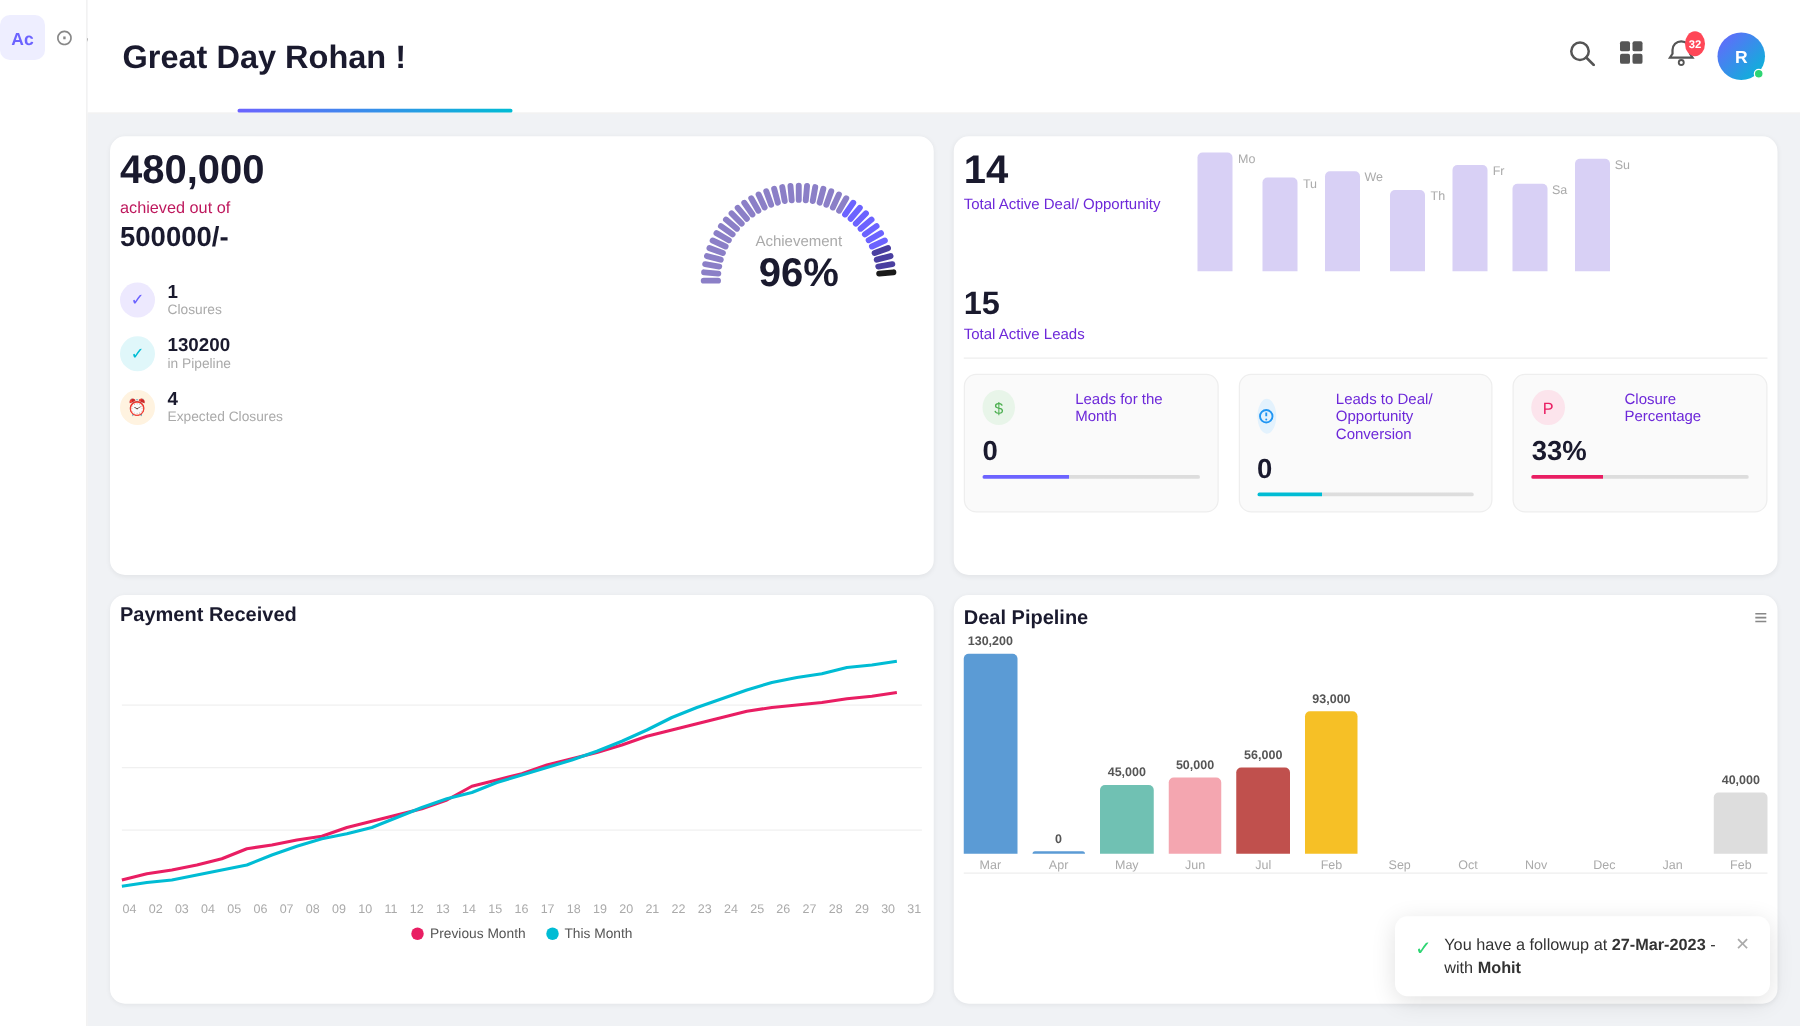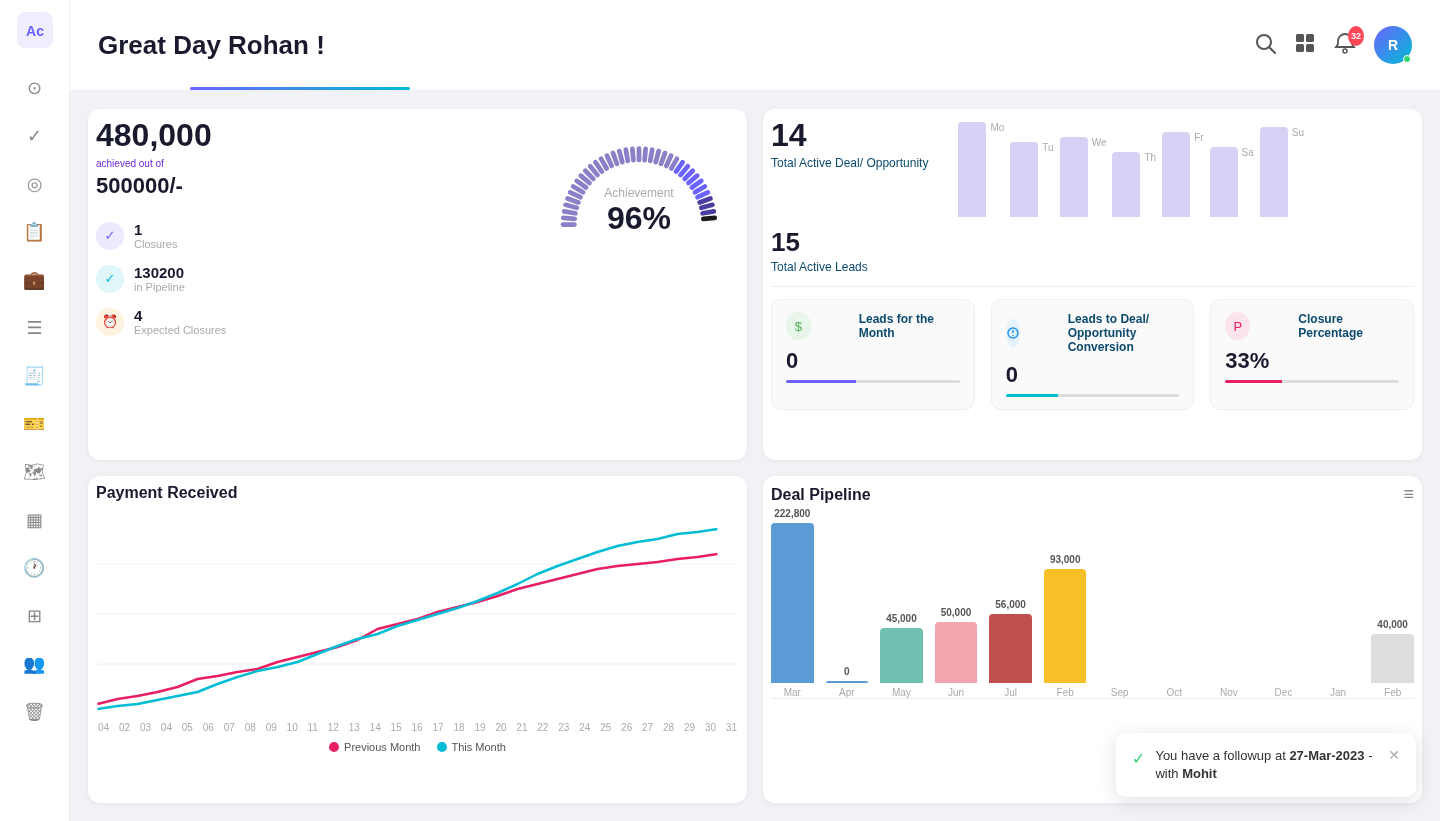--- a/index.html
+++ b/index.html
@@ -3,22 +3,21 @@
   <meta charset="utf-8">
   <style>
     * { box-sizing: border-box; margin: 0; padding: 0; }
     body { font-family: 'Segoe UI', Arial, sans-serif; background: #f0f2f5; display: flex; height: 821px; overflow: hidden; }
 
     
     .sidebar {
       width: 70px;
       background: #fff;
       display: flex;
-      flex-direction: column;
-      align-items: center;
+      flex-direction: row;
       padding: 10px 0;
       gap: 8px;
       border-right: 1px solid #eee;
       flex-shrink: 0;
     }
     .sidebar-logo {
       width: 40px;
       height: 40px;
       margin-bottom: 10px;
       display: flex;
@@ -153,22 +152,22 @@
       display: flex;
       flex-direction: column;
       gap: 4px;
     }
     .big-number {
       font-size: 32px;
       font-weight: 700;
       color: #1a1a2e;
     }
     .achieved-text {
-      color: #6d28d9;
-      font-size: 10px;
+      color: #be185d;
+      font-size: 13px;
     }
     .target-number {
       font-size: 22px;
       font-weight: 700;
       color: #1a1a2e;
     }
     .metric-items {
       display: flex;
       flex-direction: column;
       gap: 14px;
@@ -209,21 +208,21 @@
       height: 120px;
     }
     .gauge-center-text {
       text-align: center;
       position: absolute;
       bottom: 0;
     }
     .gauge-label { font-size: 12px; color: #aaa; }
     .gauge-percent { font-size: 32px; font-weight: 700; color: #1a1a2e; }
     .deal-number { font-size: 32px; font-weight: 700; color: #1a1a2e; }
-    .deal-label { font-size: 12px; color: #0c4a6e; margin-top: 2px; }
+    .deal-label { font-size: 12px; color: #6d28d9; margin-top: 2px; }
     .bar-chart-container {
       flex: 1;
       display: flex;
       align-items: flex-end;
       gap: 6px;
       height: 100px;
     }
     .bar-col {
       display: flex;
       flex-direction: row;
@@ -259,21 +258,21 @@
       height: 28px;
       border-radius: 50%;
       display: flex;
       align-items: center;
       justify-content: center;
       font-size: 13px;
     }
     .sub-icon.green { background: #e8f5e9; color: #4caf50; }
     .sub-icon.blue { background: #e3f2fd; color: #2196f3; }
     .sub-icon.pink { background: #fce4ec; color: #e91e63; }
-    .sub-card-title { font-size: 12px; color: #0c4a6e; font-weight: 700; margin-left: 40px; }
+    .sub-card-title { font-size: 12px; color: #6d28d9; font-weight: 400; margin-left: 40px; }
     .sub-card-value { font-size: 22px; font-weight: 700; color: #1a1a2e; }
     .sub-card-bar { height: 3px; border-radius: 2px; margin-top: 6px; }
     .bar-purple { background: linear-gradient(90deg, #6c63ff 40%, #ddd 40%); }
     .bar-cyan { background: linear-gradient(90deg, #00bcd4 30%, #ddd 30%); }
     .bar-red { background: linear-gradient(90deg, #e91e63 33%, #ddd 33%); }
 
     
     .payment-card { }
     .payment-title { font-size: 16px; font-weight: 700; color: #1a1a2e; margin-bottom: 12px; }
     .line-chart-container { position: relative; height: 200px; margin-bottom: 8px; }
@@ -639,21 +638,21 @@
       </div>
     </div>
 
     <div class="card pipeline-card">
       <div class="pipeline-header">
         <div class="pipeline-title">Deal Pipeline</div>
         <div class="pipeline-menu">≡</div>
       </div>
       <div class="pipeline-bars" id="pipeline-bars">
           <div class="pipeline-bar-col">
-    <div class="pipeline-bar-value">222,800</div>
+    <div class="pipeline-bar-value">130,200</div>
     <div class="pipeline-bar" style="height:160px; background:#5b9bd5;"></div>
     <div class="pipeline-bar-label">Mar</div>
   </div>
           <div class="pipeline-bar-col">
     <div class="pipeline-bar-value">0</div>
     <div class="pipeline-bar" style="height:2px; background:#5b9bd5;"></div>
     <div class="pipeline-bar-label">Apr</div>
   </div>
           <div class="pipeline-bar-col">
     <div class="pipeline-bar-value">45,000</div>

